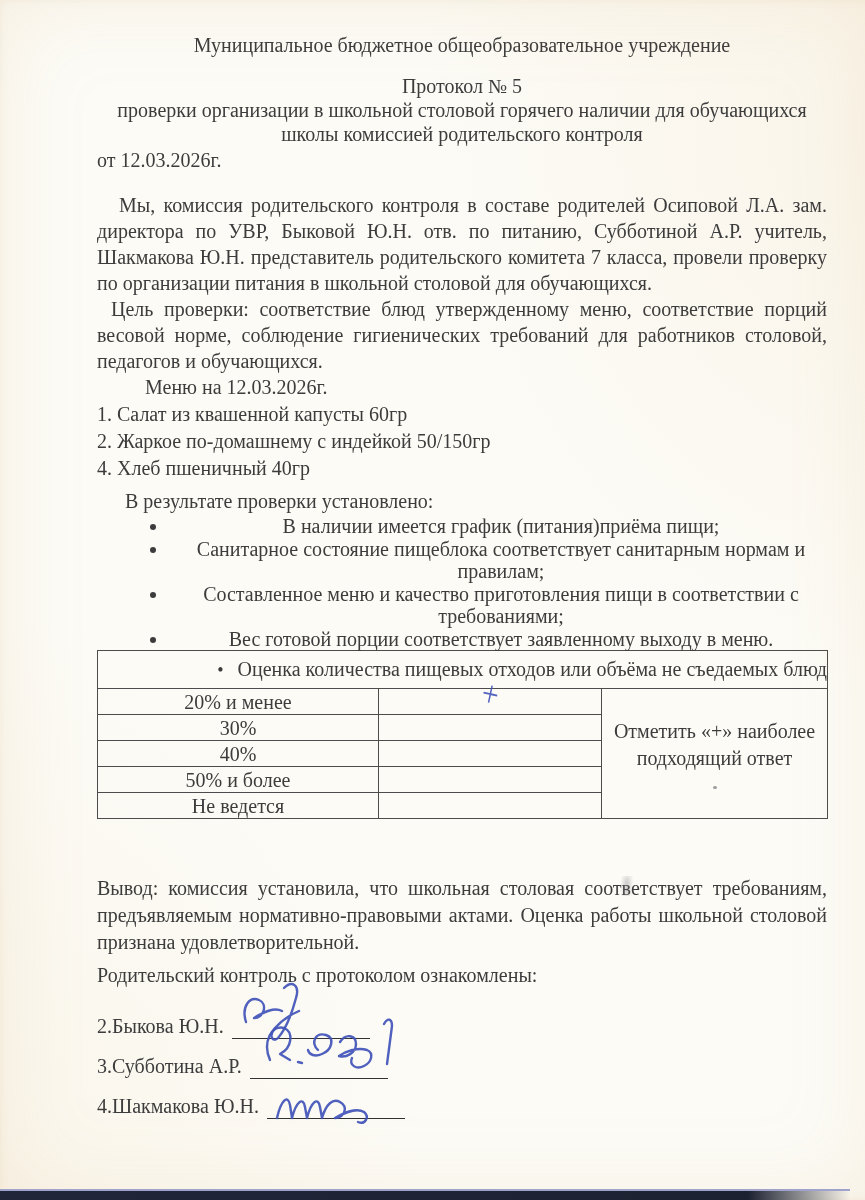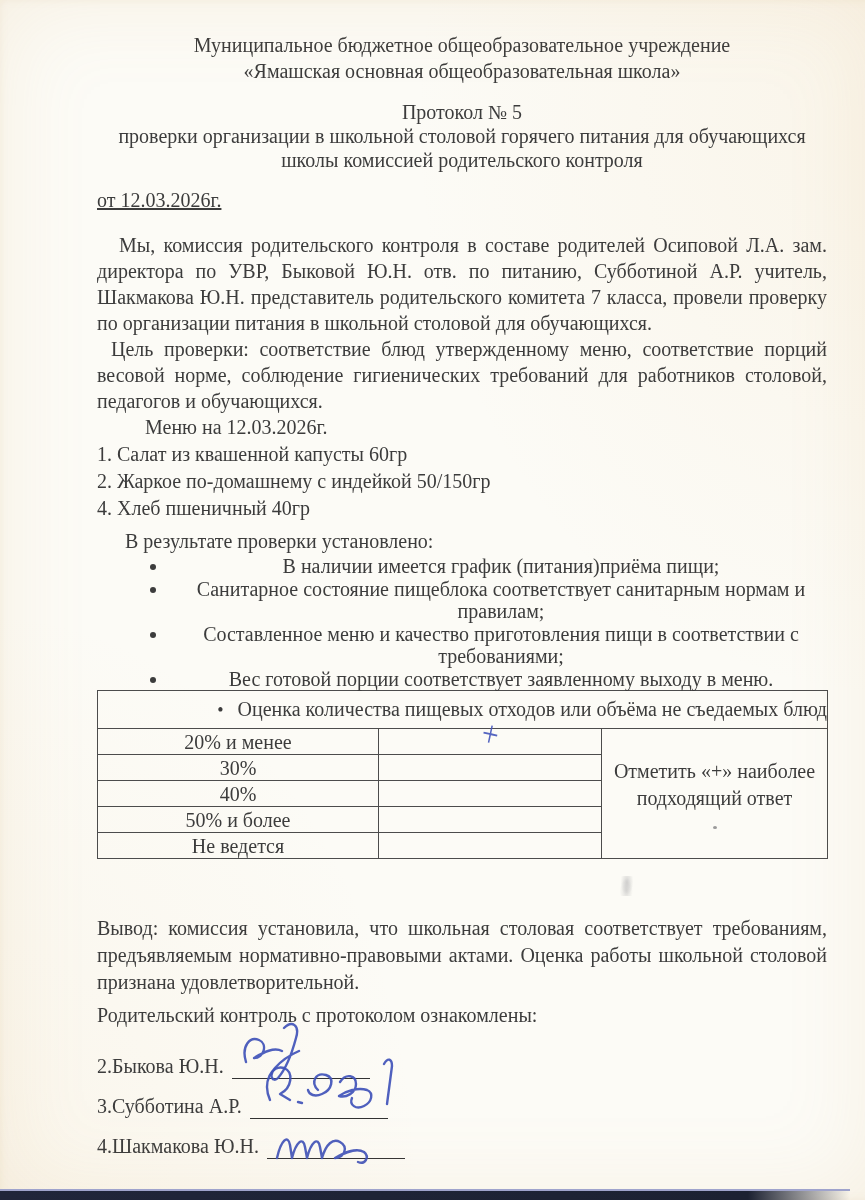--- a/index.html
+++ b/index.html
@@ -25,21 +25,21 @@
     box-shadow: inset 0 0 90px rgba(206,163,96,0.13), inset 0 0 8px rgba(190,150,80,0.10);
   }
   .content { padding:0 47px 0 88px; }
 
   
   .doc-header { padding-top:32px; }
   .org-line { text-align:center; line-height:26px; }
   .protocol-block { margin-top:16px; }
   .protocol-title { text-align:center; line-height:24px; }
   .subtitle { text-align:center; line-height:24px; }
-  .doc-date { line-height:24px; margin-top:16px;text-decoration:underline; }
+  .doc-date { line-height:24px; margin-top:2px; }
 
   
   .para { margin:0; line-height:26px; text-align:justify; }
   .para.first { margin-top:20px; text-indent:22px; }
   .para.goal { text-indent:14px; }
 
   
   .menu { line-height:27px; }
   .menu-title { text-indent:48px; }
 
@@ -98,24 +98,23 @@
   }
 </style>
 </head>
 <body>
 
 <div class="page">
   <div class="content">
 
     <header class="doc-header">
       <div class="org-line">Муниципальное бюджетное общеобразовательное учреждение</div>
-      <div class="org-line">«Ямашская основная общеобразовательная школа»</div>
       <div class="protocol-block">
         <div class="protocol-title">Протокол № 5</div>
-        <div class="subtitle">проверки организации в школьной столовой горячего питания для обучающихся</div>
+        <div class="subtitle">проверки организации в школьной столовой горячего наличии для обучающихся</div>
         <div class="subtitle">школы комиссией родительского контроля</div>
         <div class="doc-date">от 12.03.2026г.</div>
       </div>
     </header>
 
     <p class="para first">Мы, комиссия родительского контроля в составе родителей Осиповой Л.А. зам. директора по УВР, Быковой Ю.Н. отв. по питанию, Субботиной А.Р. учитель, Шакмакова Ю.Н. представитель родительского комитета 7 класса, провели проверку по организации питания в школьной столовой для обучающихся.</p>
     <p class="para goal">Цель проверки: соответствие блюд утвержденному меню, соответствие порций весовой норме, соблюдение гигиенических требований для работников столовой, педагогов и обучающихся.</p>
 
     <div class="menu">
       <div class="menu-title">Меню на 12.03.2026г.</div>

